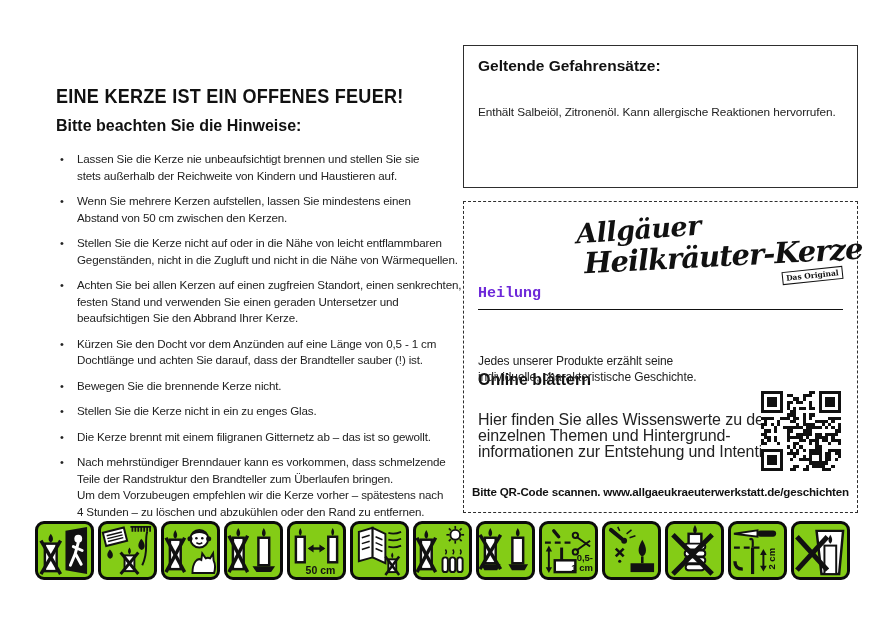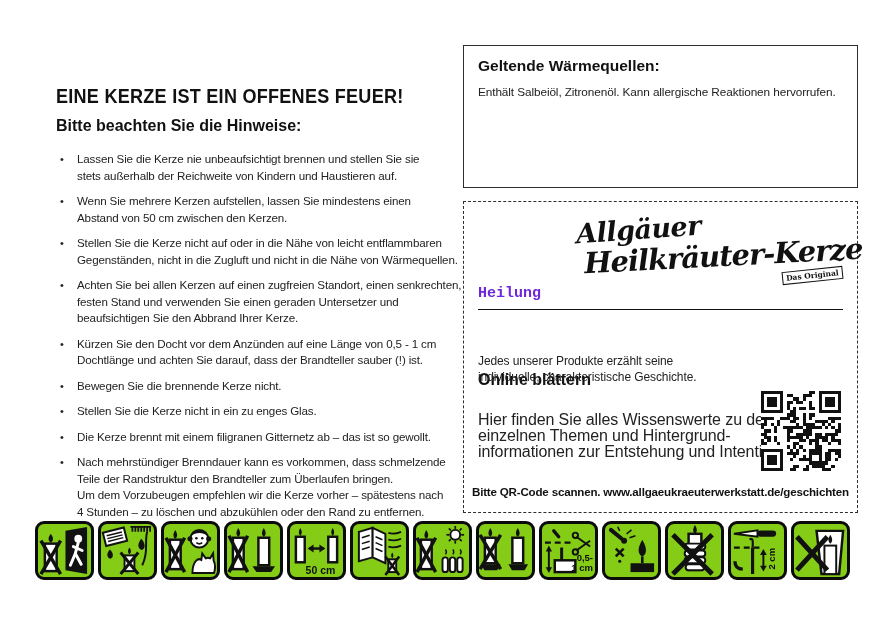--- a/index.html
+++ b/index.html
@@ -18,21 +18,21 @@
   .hints{margin-top:16px;display:flex;flex-direction:column;gap:9px;}
   .hint{display:flex;font-size:11.6px;line-height:16.5px;letter-spacing:-.15px;color:#222;}
   .hint .bullet{flex:none;width:17px;padding-left:4px;font-size:11px;}
   .hint .text{white-space:pre-line;}
   
   .hazard-box{
     position:absolute;left:463px;top:45px;width:395px;height:143px;
     border:1.5px solid #2e2e2e;box-sizing:border-box;padding:11px 14px;
   }
   .hazard-heading{font-size:15.5px;font-weight:700;color:#111;}
-  .hazard-body{font-size:11.8px;margin-top:10px;letter-spacing:-.1px;color:#222;}
+  .hazard-body{font-size:11.8px;margin-top:30px;letter-spacing:-.1px;color:#222;}
   
   .brand-box{
     position:absolute;left:463px;top:201px;width:395px;height:312px;
     border:1.6px dashed #2e2e2e;box-sizing:border-box;
   }
   .logo-line1,.logo-line2{
     position:absolute;font-family:"DejaVu Serif",serif;font-style:italic;font-weight:700;color:#111;
     white-space:nowrap;
   }
   .logo-line1{left:112px;top:12px;font-size:27px;transform:rotate(-4deg);letter-spacing:-.5px;}
@@ -113,21 +113,21 @@
         <span class="bullet" data-name="bullet-glyph">•</span>
         <span class="text" data-name="hint-text">Nach mehrstündiger Brenndauer kann es vorkommen, dass schmelzende
 Teile der Randstruktur den Brandteller zum Überlaufen bringen.
 Um dem Vorzubeugen empfehlen wir die Kerze vorher – spätestens nach
 4 Stunden – zu löschen und abzukühlen oder den Rand zu entfernen.</span>
       </div>
     </div>
 </div>
 
 <div class="hazard-box" data-name="hazard-statements-box">
-  <div class="hazard-heading" data-name="hazard-heading">Geltende Wärmequellen:</div>
+  <div class="hazard-heading" data-name="hazard-heading">Geltende Gefahrensätze:</div>
   <div class="hazard-body" data-name="hazard-body">Enthält Salbeiöl, Zitronenöl. Kann allergische Reaktionen hervorrufen.</div>
 </div>
 
 <div class="brand-box" data-name="brand-box">
   <div class="logo-line1" data-name="brand-logo-line1">Allgäuer</div>
   <div class="logo-line2" data-name="brand-logo-line2">Heilkräuter-Kerze</div>
   <div class="logo-badge" data-name="brand-original-badge">Das Original</div>
   <div class="product-name" data-name="product-name">Heilung</div>
   <div class="brand-rule" data-name="divider"></div>
   <div class="online-heading" data-name="online-heading">Online blättern</div>

